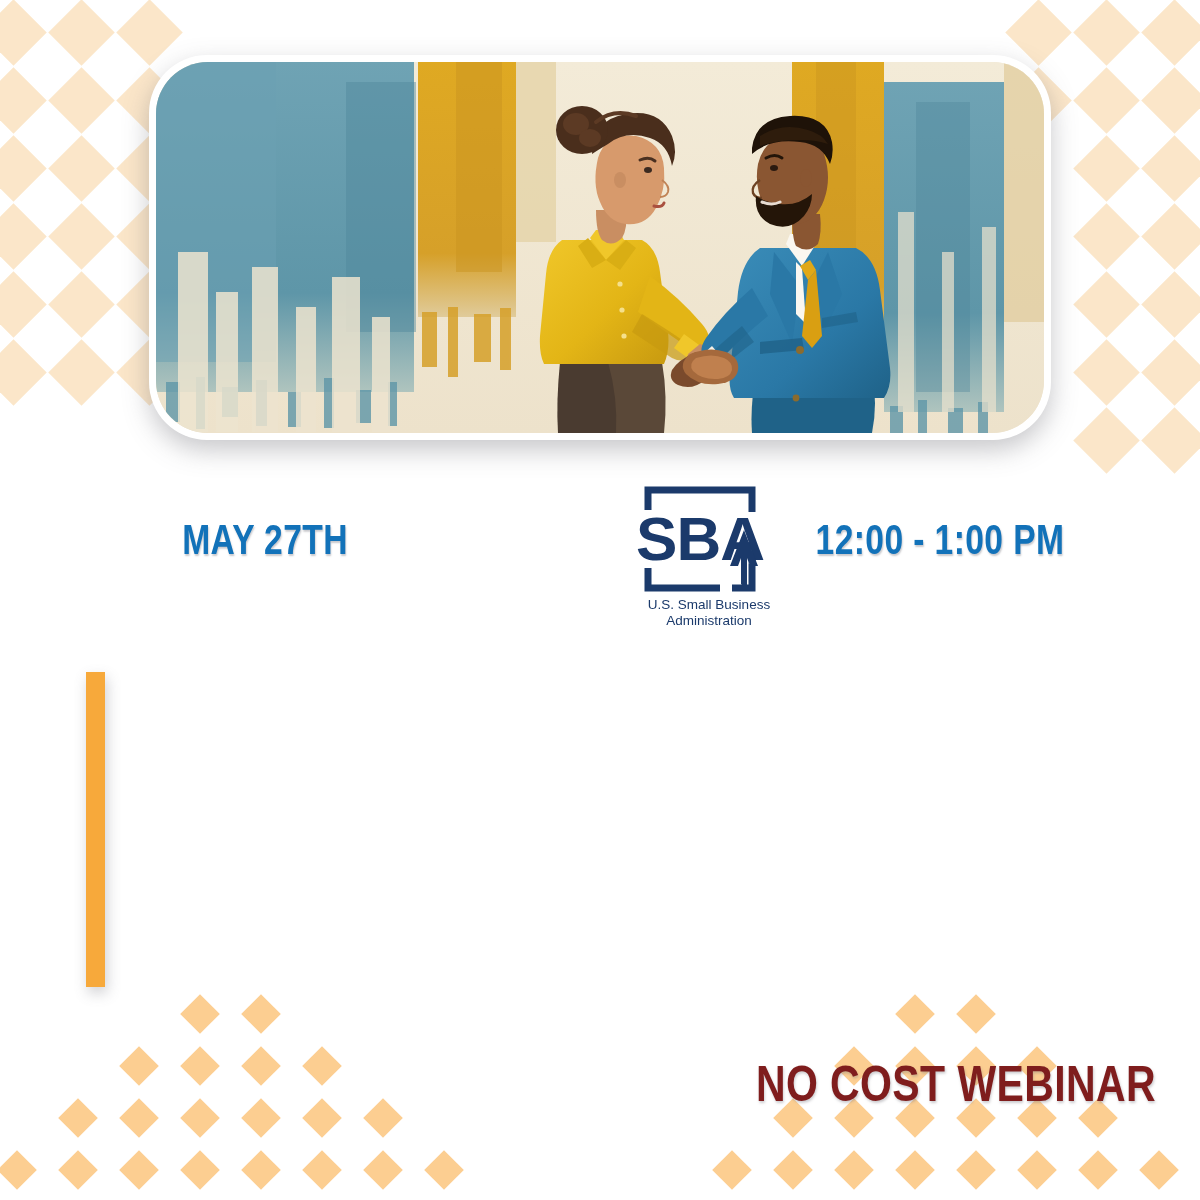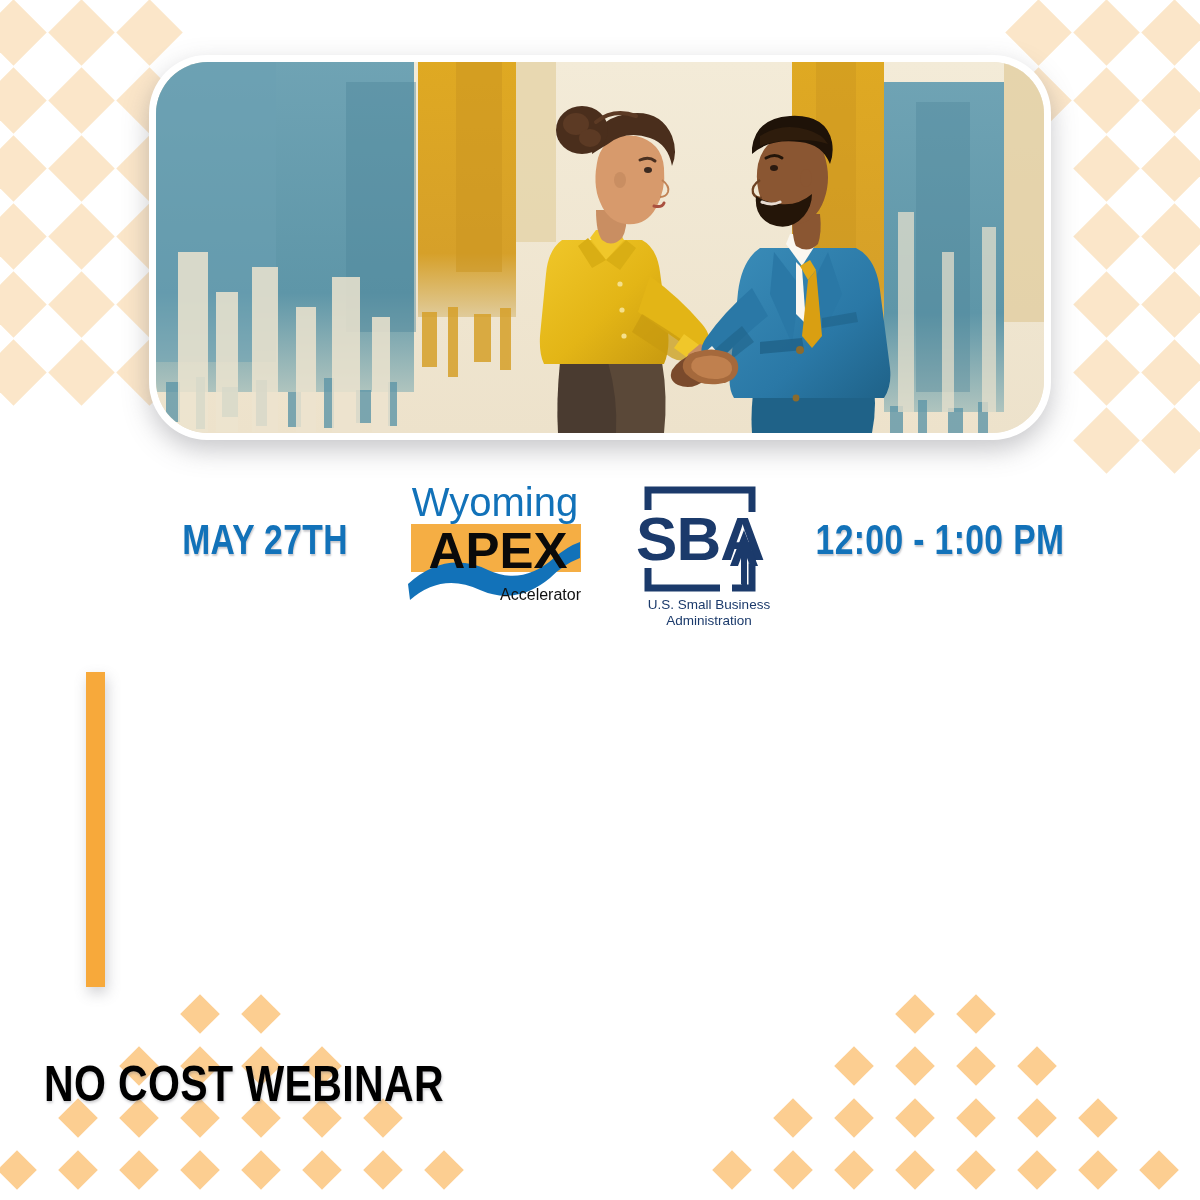--- a/index.html
+++ b/index.html
@@ -82,23 +82,23 @@
   }
   .banner-line2{
     color:#ffffff;font-weight:normal;font-size:53px;letter-spacing:.5px;
     transform:scaleX(.82);transform-origin:center center;
     white-space:nowrap;line-height:1.2;margin-top:4px;
     text-shadow:1px 2px 3px rgba(0,0,0,.18);
   }
 
   
   .footer-text{
-    position:absolute;left:0;top:1055px;width:1200px;text-align:left;
+    position:absolute;left:0;top:1055px;width:1200px;text-align:right;
     font-weight:bold;font-size:50px;letter-spacing:.5px;
-    color:#000000;
+    color:#7f1d1d;
     white-space:nowrap;
   }
   .footer-text span{
     display:inline-block;
     transform:scaleX(.82);transform-origin:center center;
     text-shadow:1px 2px 3px rgba(120,120,130,.38);
   }
 </style>
 </head>
 <body>
@@ -370,29 +370,20 @@
           <path d="M540 296 q16 -5 28 0 q9 4 8 12 q-2 8 -14 9 q-16 1 -25 -8 q-5 -7 3 -13 z" fill="#C0804E"></path>
         </g>
       </svg>
     </div>
   </div>
 
   <div class="meta-row">
 
     <div class="meta-date">MAY 27TH</div>
 
-    <div class="apex-logo">
-      <svg viewBox="0 0 198 125" width="198" height="125">
-        <text x="99" y="36" text-anchor="middle" font-family="Liberation Sans, sans-serif" font-size="40" fill="#1272B9">Wyoming</text>
-        <rect x="15" y="44" width="170" height="48" fill="#F5AE44"></rect>
-        <path d="M12 104 q38 -34 80 -14 q34 16 66 -12 q14 -12 26 -16 l0 16 q-16 6 -30 20 q-34 28 -70 12 q-38 -18 -70 10 z" fill="#1272B9"></path>
-        <text x="100" y="88" text-anchor="middle" font-family="Liberation Sans, sans-serif" font-weight="bold" font-size="50" fill="#0A0A0A" transform="scale(1.02,1)">APEX</text>
-        <text x="185" y="120" text-anchor="end" font-family="Liberation Sans, sans-serif" font-size="16" fill="#111111">Accelerator</text>
-      </svg>
-    </div>
 
     <div class="sba-logo">
       <svg viewBox="0 0 162 150" width="162" height="150">
         <g fill="none" stroke="#1B3A6B" stroke-width="7">
           <polyline points="34,12 20,12 20,32"></polyline>
           <polyline points="20,90 20,110 92,110"></polyline>
           <polyline points="34,12 124,12 124,34"></polyline>
           <polyline points="124,78 124,110 104,110"></polyline>
         </g>
         <text x="72" y="82" text-anchor="middle" font-family="Liberation Sans, sans-serif" font-weight="bold" font-size="62" fill="#1B3A6B" letter-spacing="-1">SBA</text>

